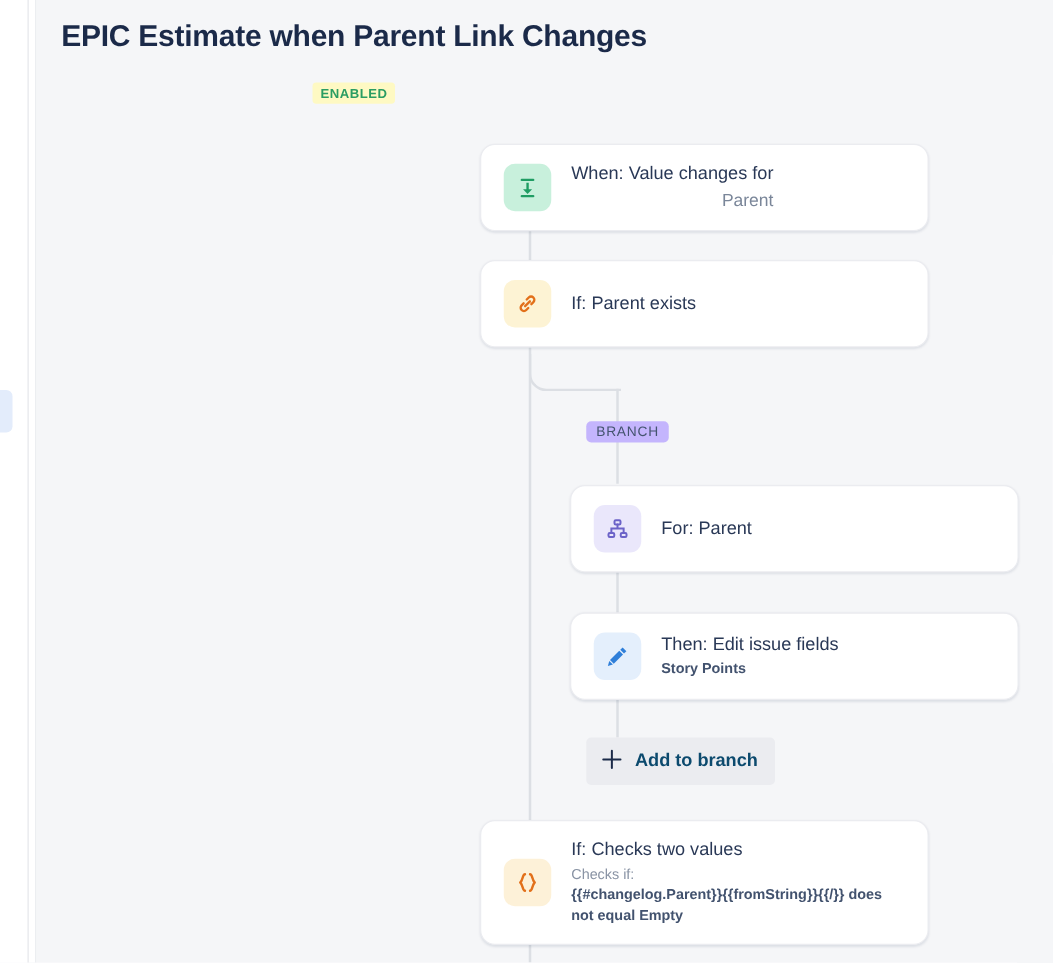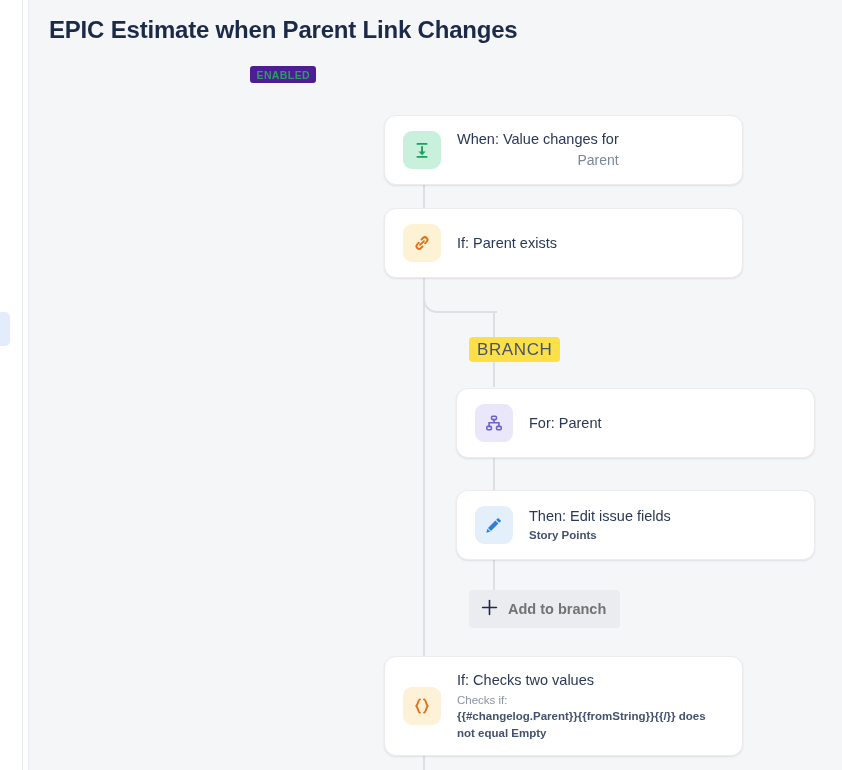--- a/index.html
+++ b/index.html
@@ -71,21 +71,21 @@
     font-weight: bold;
     color: #1b2a49;
     letter-spacing: -0.2px;
     white-space: nowrap;
   }
   .status-badge {
     font-size: 10.5px;
     font-weight: bold;
     letter-spacing: 0.4px;
     color: #2a9d63;
-    background: #4c1d95;
+    background: #fef9c3;
     border-radius: 3px;
     padding: 3px 6px 2px 6px;
     margin-top: 4px;
   }
 
   
   .line {
     position: absolute;
     background: #dcdfe4;
   }
@@ -94,23 +94,23 @@
     position: absolute;
     border-left: 2px solid #dcdfe4;
     border-bottom: 2px solid #dcdfe4;
     border-bottom-left-radius: 14px;
     background: transparent;
   }
 
   
   .branch-pill {
     position: absolute;
-    background: #fde047;
+    background: #c4b5fd;
     color: #44546f;
-    font-size: 17px;
+    font-size: 11px;
     letter-spacing: 0.6px;
     padding: 3px 8px 2px 8px;
     border-radius: 4px;
     font-weight: normal;
   }
 
   
   .card {
     position: absolute;
     background: #ffffff;
@@ -180,21 +180,21 @@
     border-radius: 4px;
     display: flex;
     align-items: center;
     gap: 9px;
     padding: 8px 14px 8px 11px;
     cursor: pointer;
     font-family: inherit;
   }
   .add-btn-label {
     font-size: 14.5px;
-    color: #737373;
+    color: #0c4a6e;
     font-weight: bold;
     white-space: nowrap;
   }
 </style>
 </head>
 <body>
 
 <div class="left-rail">
   <div class="rail-handle"></div>
 </div>

